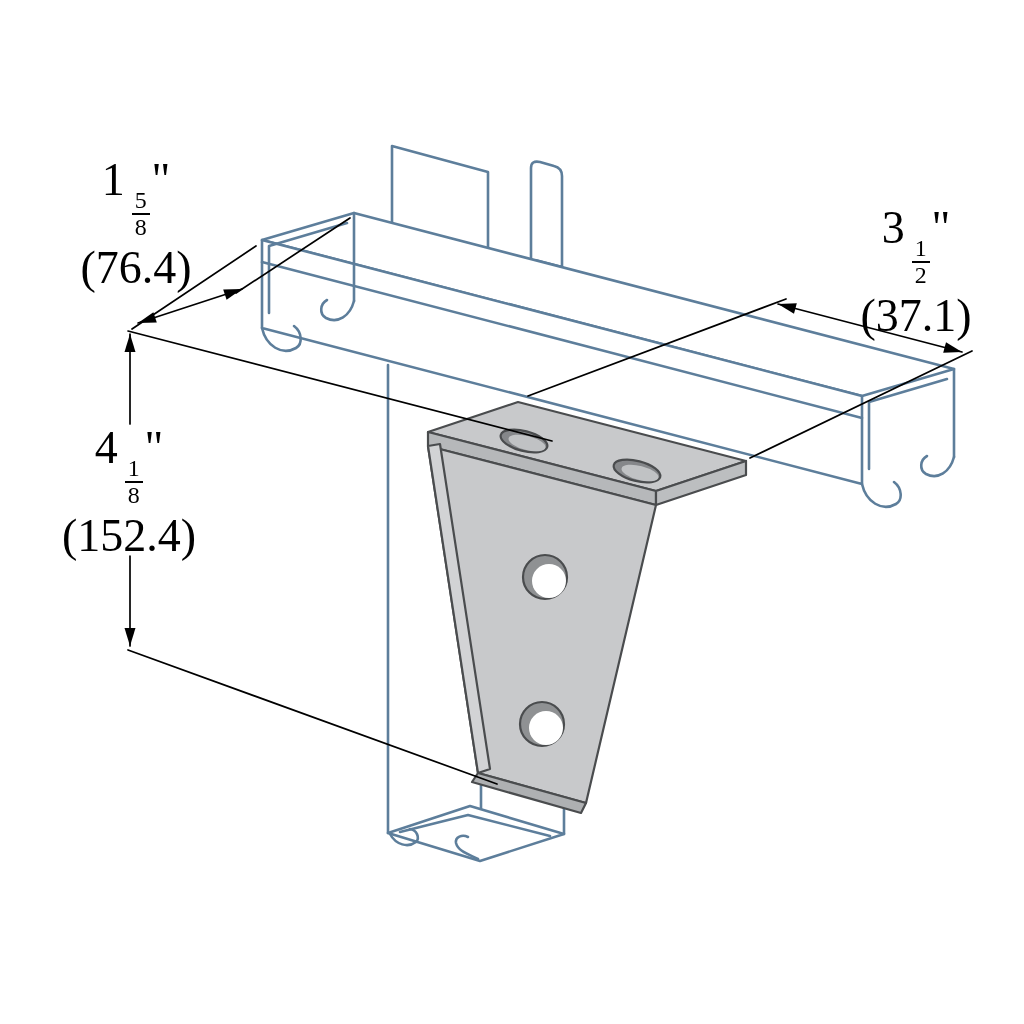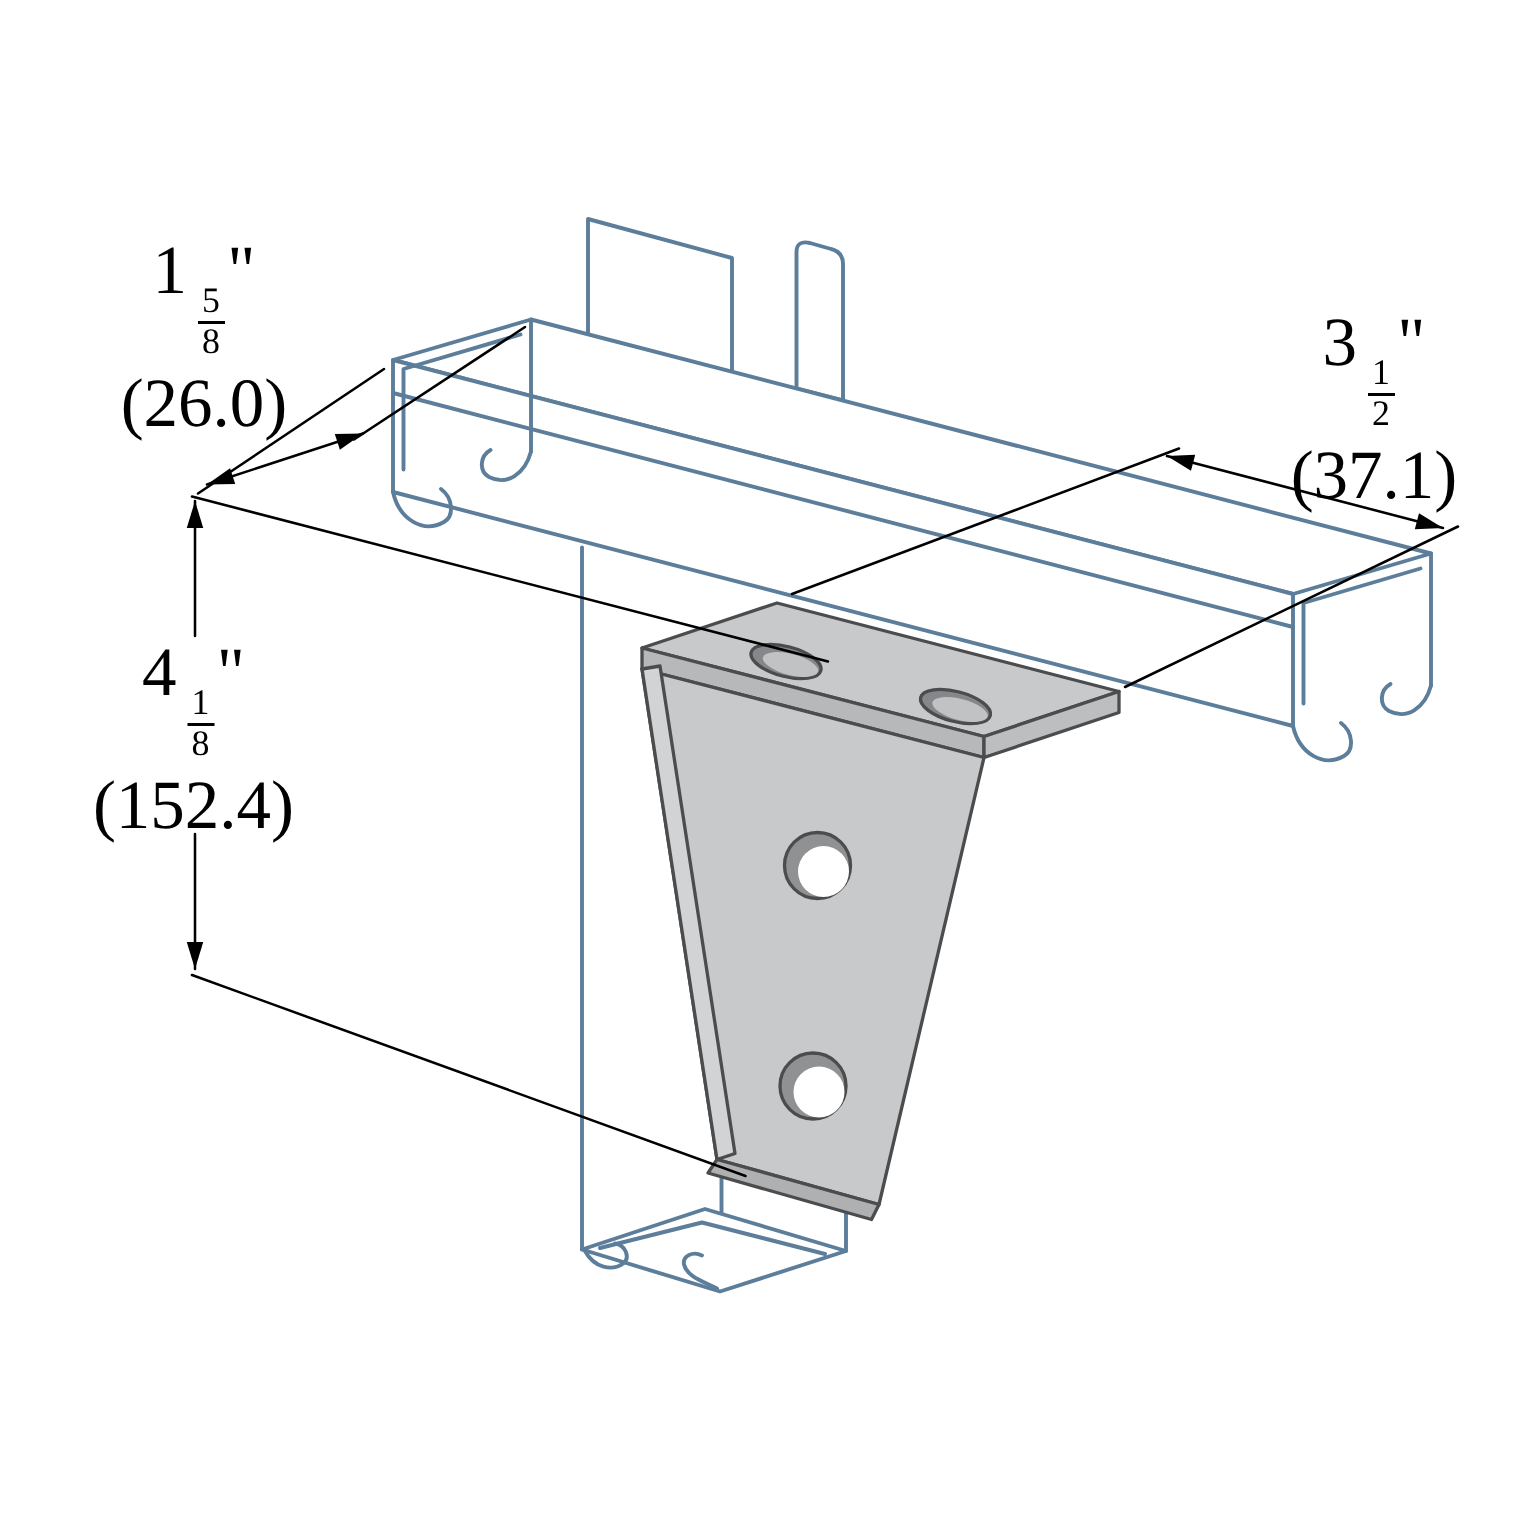--- a/index.html
+++ b/index.html
@@ -120,21 +120,21 @@
       <polygon class="dimarrow" points="130,334 124.5,352 135.5,352"></polygon>
       <polygon class="dimarrow" points="130,646 124.5,628 135.5,628"></polygon>
     </g>
   </svg>
 
   <div class="dim-label" style="left:36px;top:152px;width:200px;">
     <div class="dim-line1"><span>1</span><span class="frac">
           <span class="fnum">5</span>
           <span class="fden">8</span>
         </span><span>"</span></div>
-    <div class="dim-line2">(26.0)</div>
+    <div class="dim-line2">(76.4)</div>
   </div>
 
   <div class="dim-label" style="left:818px;top:200px;width:196px;">
     <div class="dim-line1"><span>3</span><span class="frac">
           <span class="fnum">1</span>
           <span class="fden">2</span>
         </span><span>"</span></div>
     <div class="dim-line2">(37.1)</div>
   </div>
 

